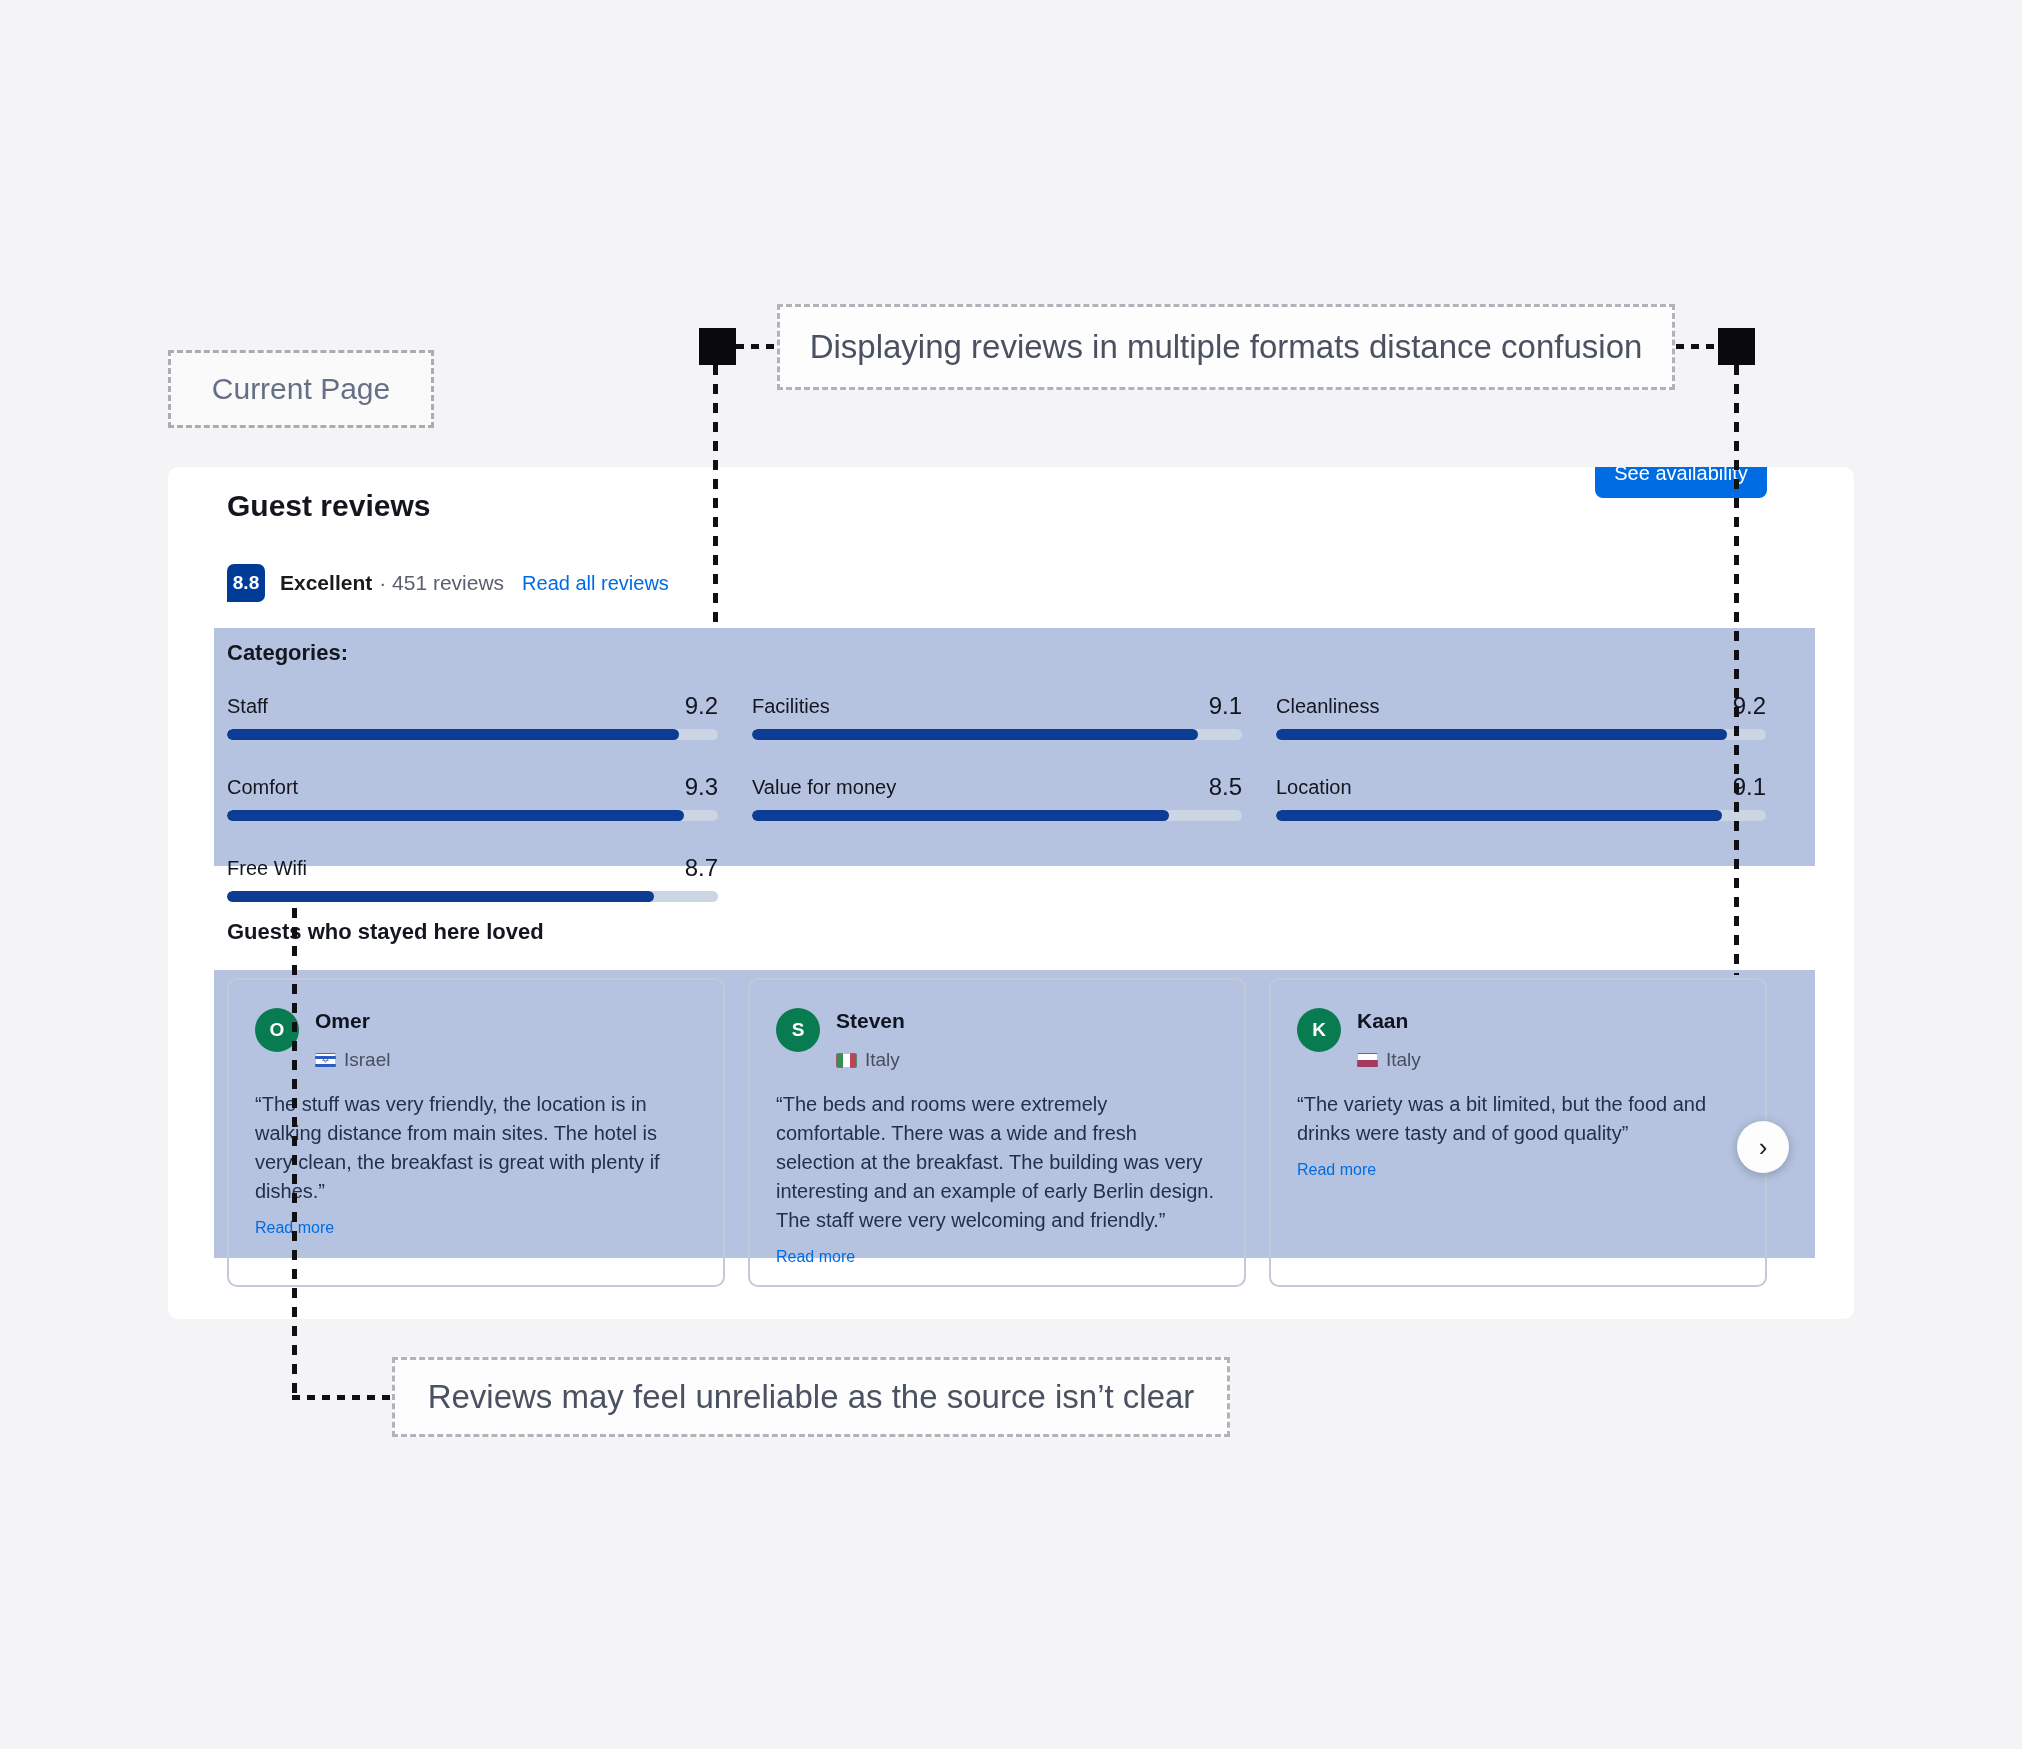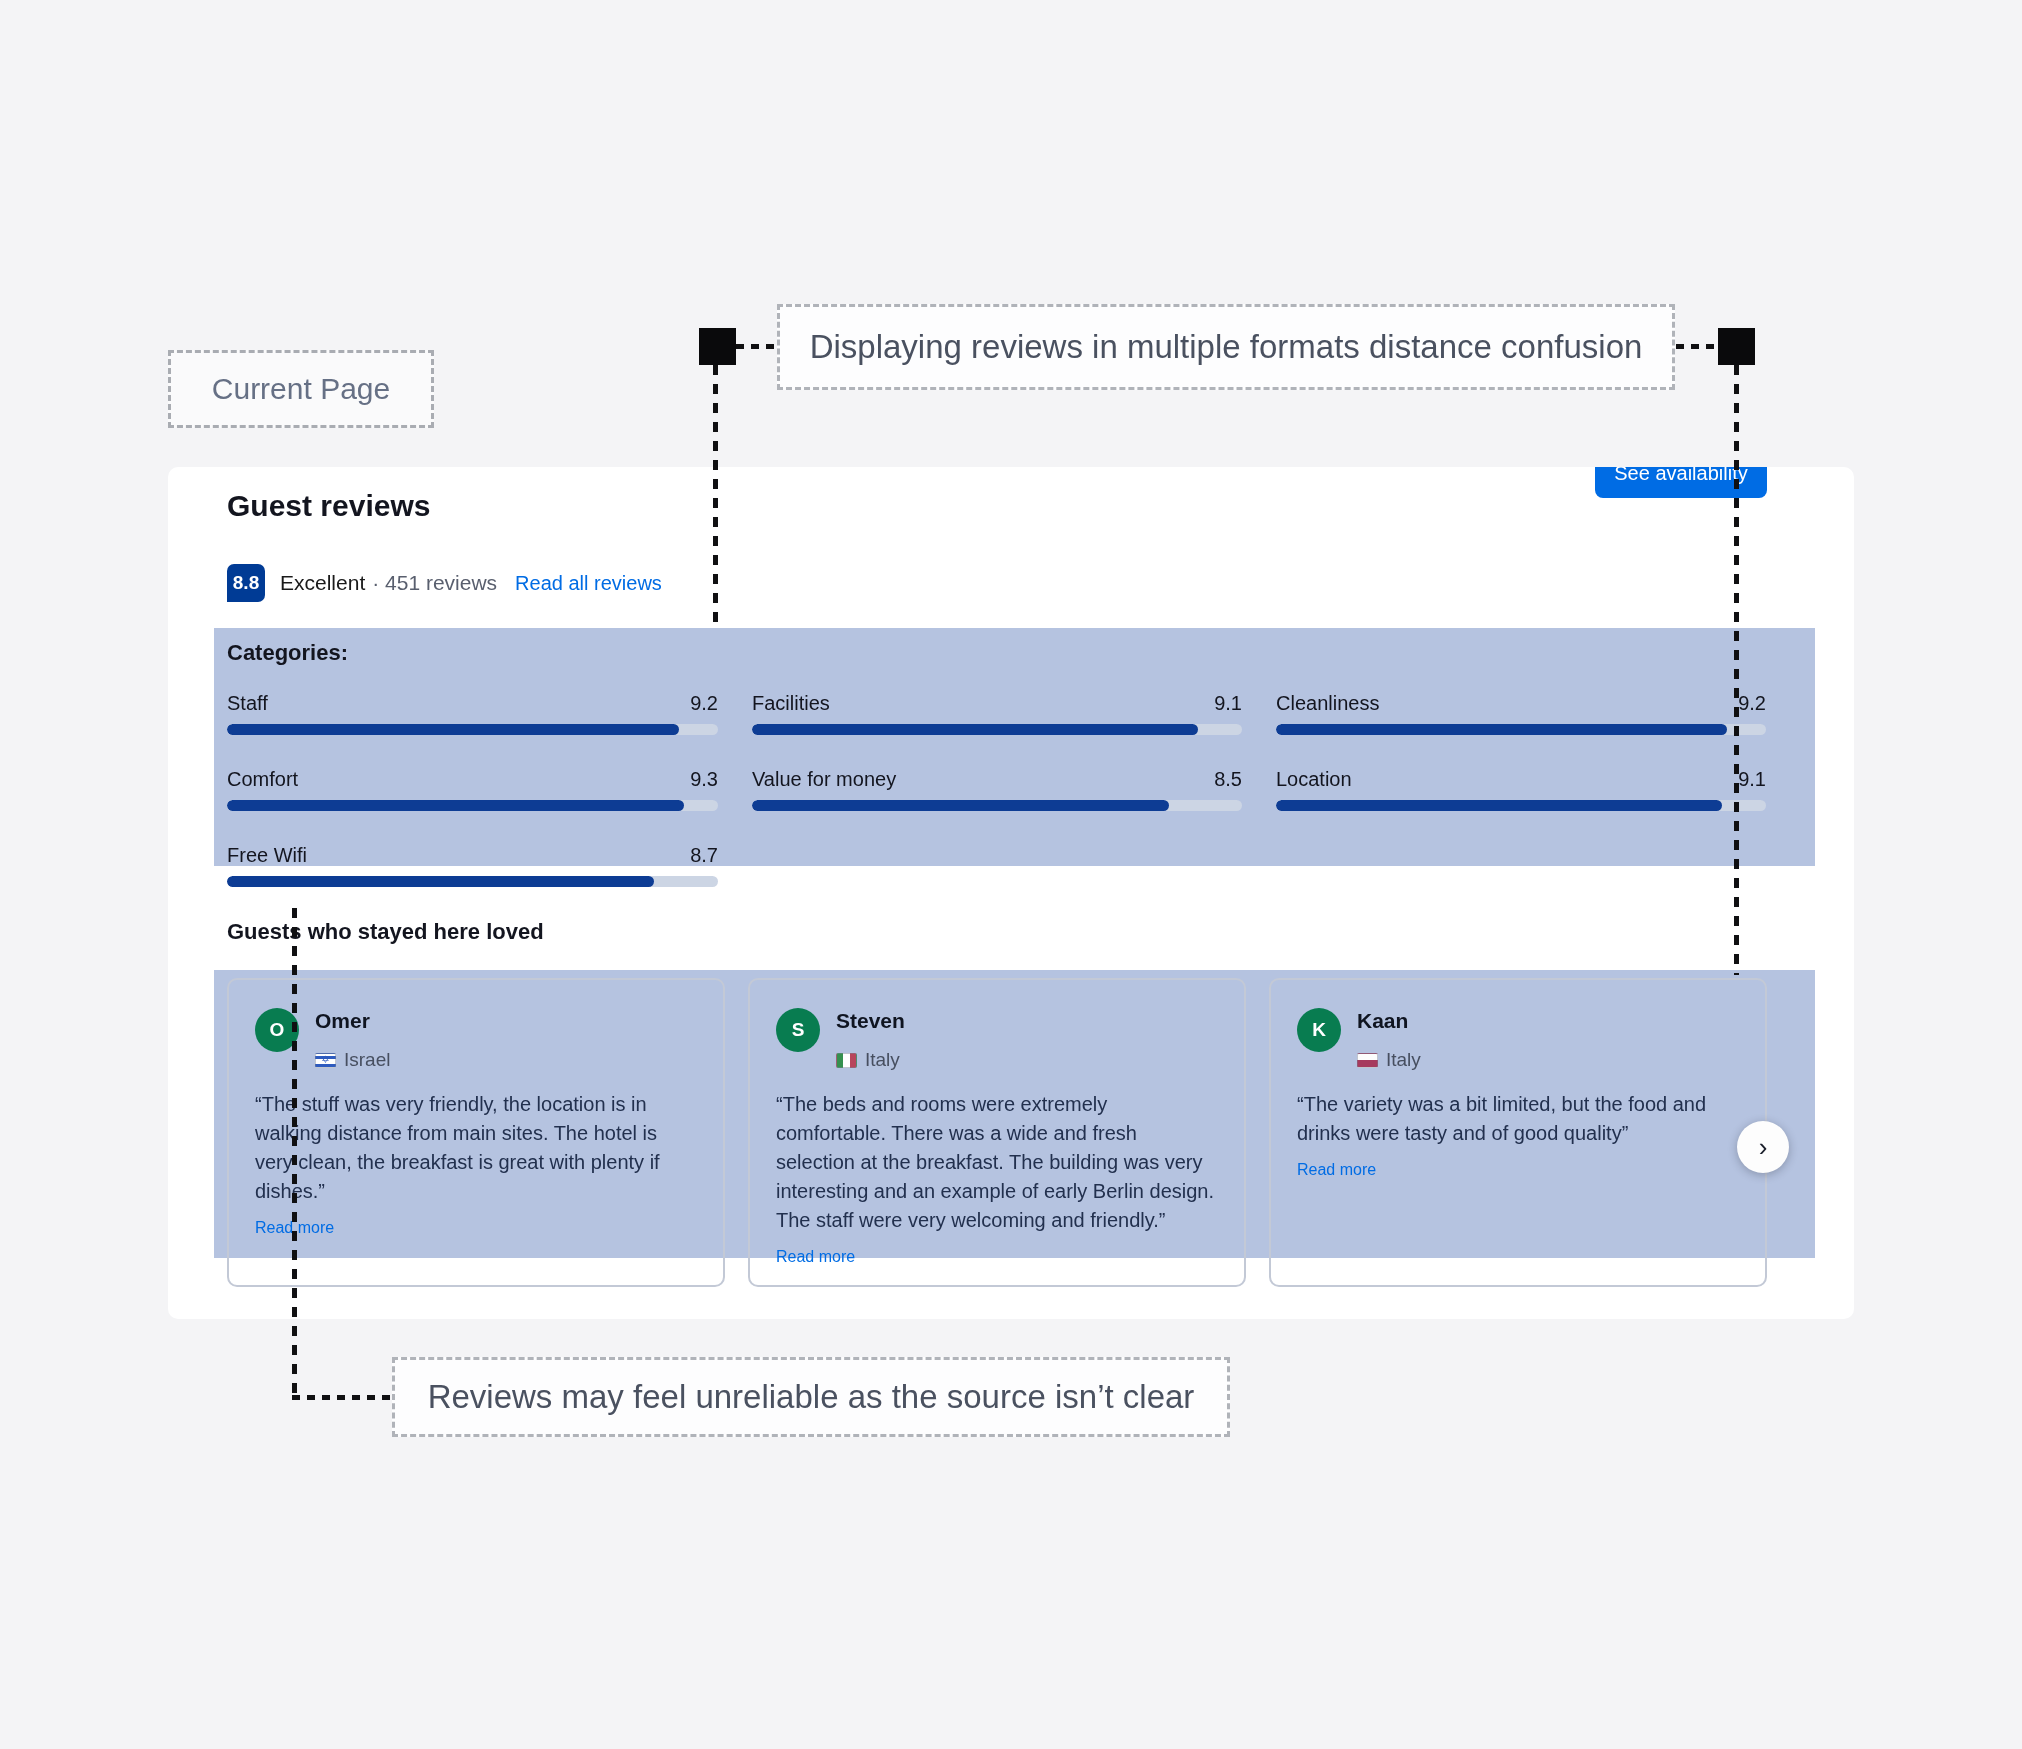--- a/index.html
+++ b/index.html
@@ -39,33 +39,33 @@
   .main-card{position:absolute;left:168px;top:467px;width:1686px;height:852px;
     background:#fff;border-radius:10px;overflow:hidden;}
   .see-availability{position:absolute;left:1427px;top:-19px;width:172px;height:50px;
     background:var(--link-blue);color:#fff;font-size:20px;font-weight:500;border:none;
     border-radius:8px;display:flex;align-items:center;justify-content:center;cursor:pointer;}
   .gr-title{position:absolute;left:59px;top:22px;font-size:30px;font-weight:700;color:var(--ink);}
   .score-row{position:absolute;left:59px;top:97px;display:flex;align-items:center;}
   .score-badge{width:38px;height:38px;background:var(--brand-navy);color:#fff;
     border-radius:7px 7px 7px 0;display:flex;align-items:center;justify-content:center;
     font-size:19px;font-weight:700;}
-  .score-word{margin-left:15px;font-size:21px;font-weight:400;color:#1a1a1a;}
+  .score-word{margin-left:15px;font-size:21px;font-weight:700;color:#1a1a1a;}
   .score-count{margin-left:7px;font-size:21px;color:var(--muted);}
   .read-all{margin-left:18px;font-size:20px;color:var(--link-blue);text-decoration:none;cursor:pointer;}
 
   
   .cat-section{position:absolute;left:46px;top:161px;width:1601px;height:238px;
     background:var(--highlight-blue);padding:12px 0 0 13px;}
   .cat-heading{font-size:22px;font-weight:700;color:var(--ink);}
   .cat-grid{margin-top:26px;display:grid;grid-template-columns:491px 490px 490px;
     column-gap:34px;row-gap:33px;}
   .cat-top{display:flex;justify-content:space-between;align-items:center;margin-bottom:9px;}
   .cat-label{font-size:20px;color:var(--ink);}
-  .cat-value{font-size:20px;color:var(--ink);}
+  .cat-value{font-size:24px;color:var(--ink);}
   .cat-track{height:11px;border-radius:6px;background:var(--bar-track);overflow:hidden;}
   .cat-fill{height:100%;border-radius:6px;background:var(--bar-fill);}
 
   
   .guests-heading{position:absolute;left:59px;top:452px;font-size:22px;font-weight:700;color:var(--ink);}
   .reviews-highlight{position:absolute;left:46px;top:503px;width:1601px;height:288px;
     background:var(--highlight-blue);z-index:0;}
   .cards-row{position:absolute;left:59px;top:511px;display:flex;gap:23px;z-index:1;}
   .review-card{width:498px;height:309px;border:2px solid #c3c9d6;border-radius:10px;
     padding:28px 26px;background:transparent;}

